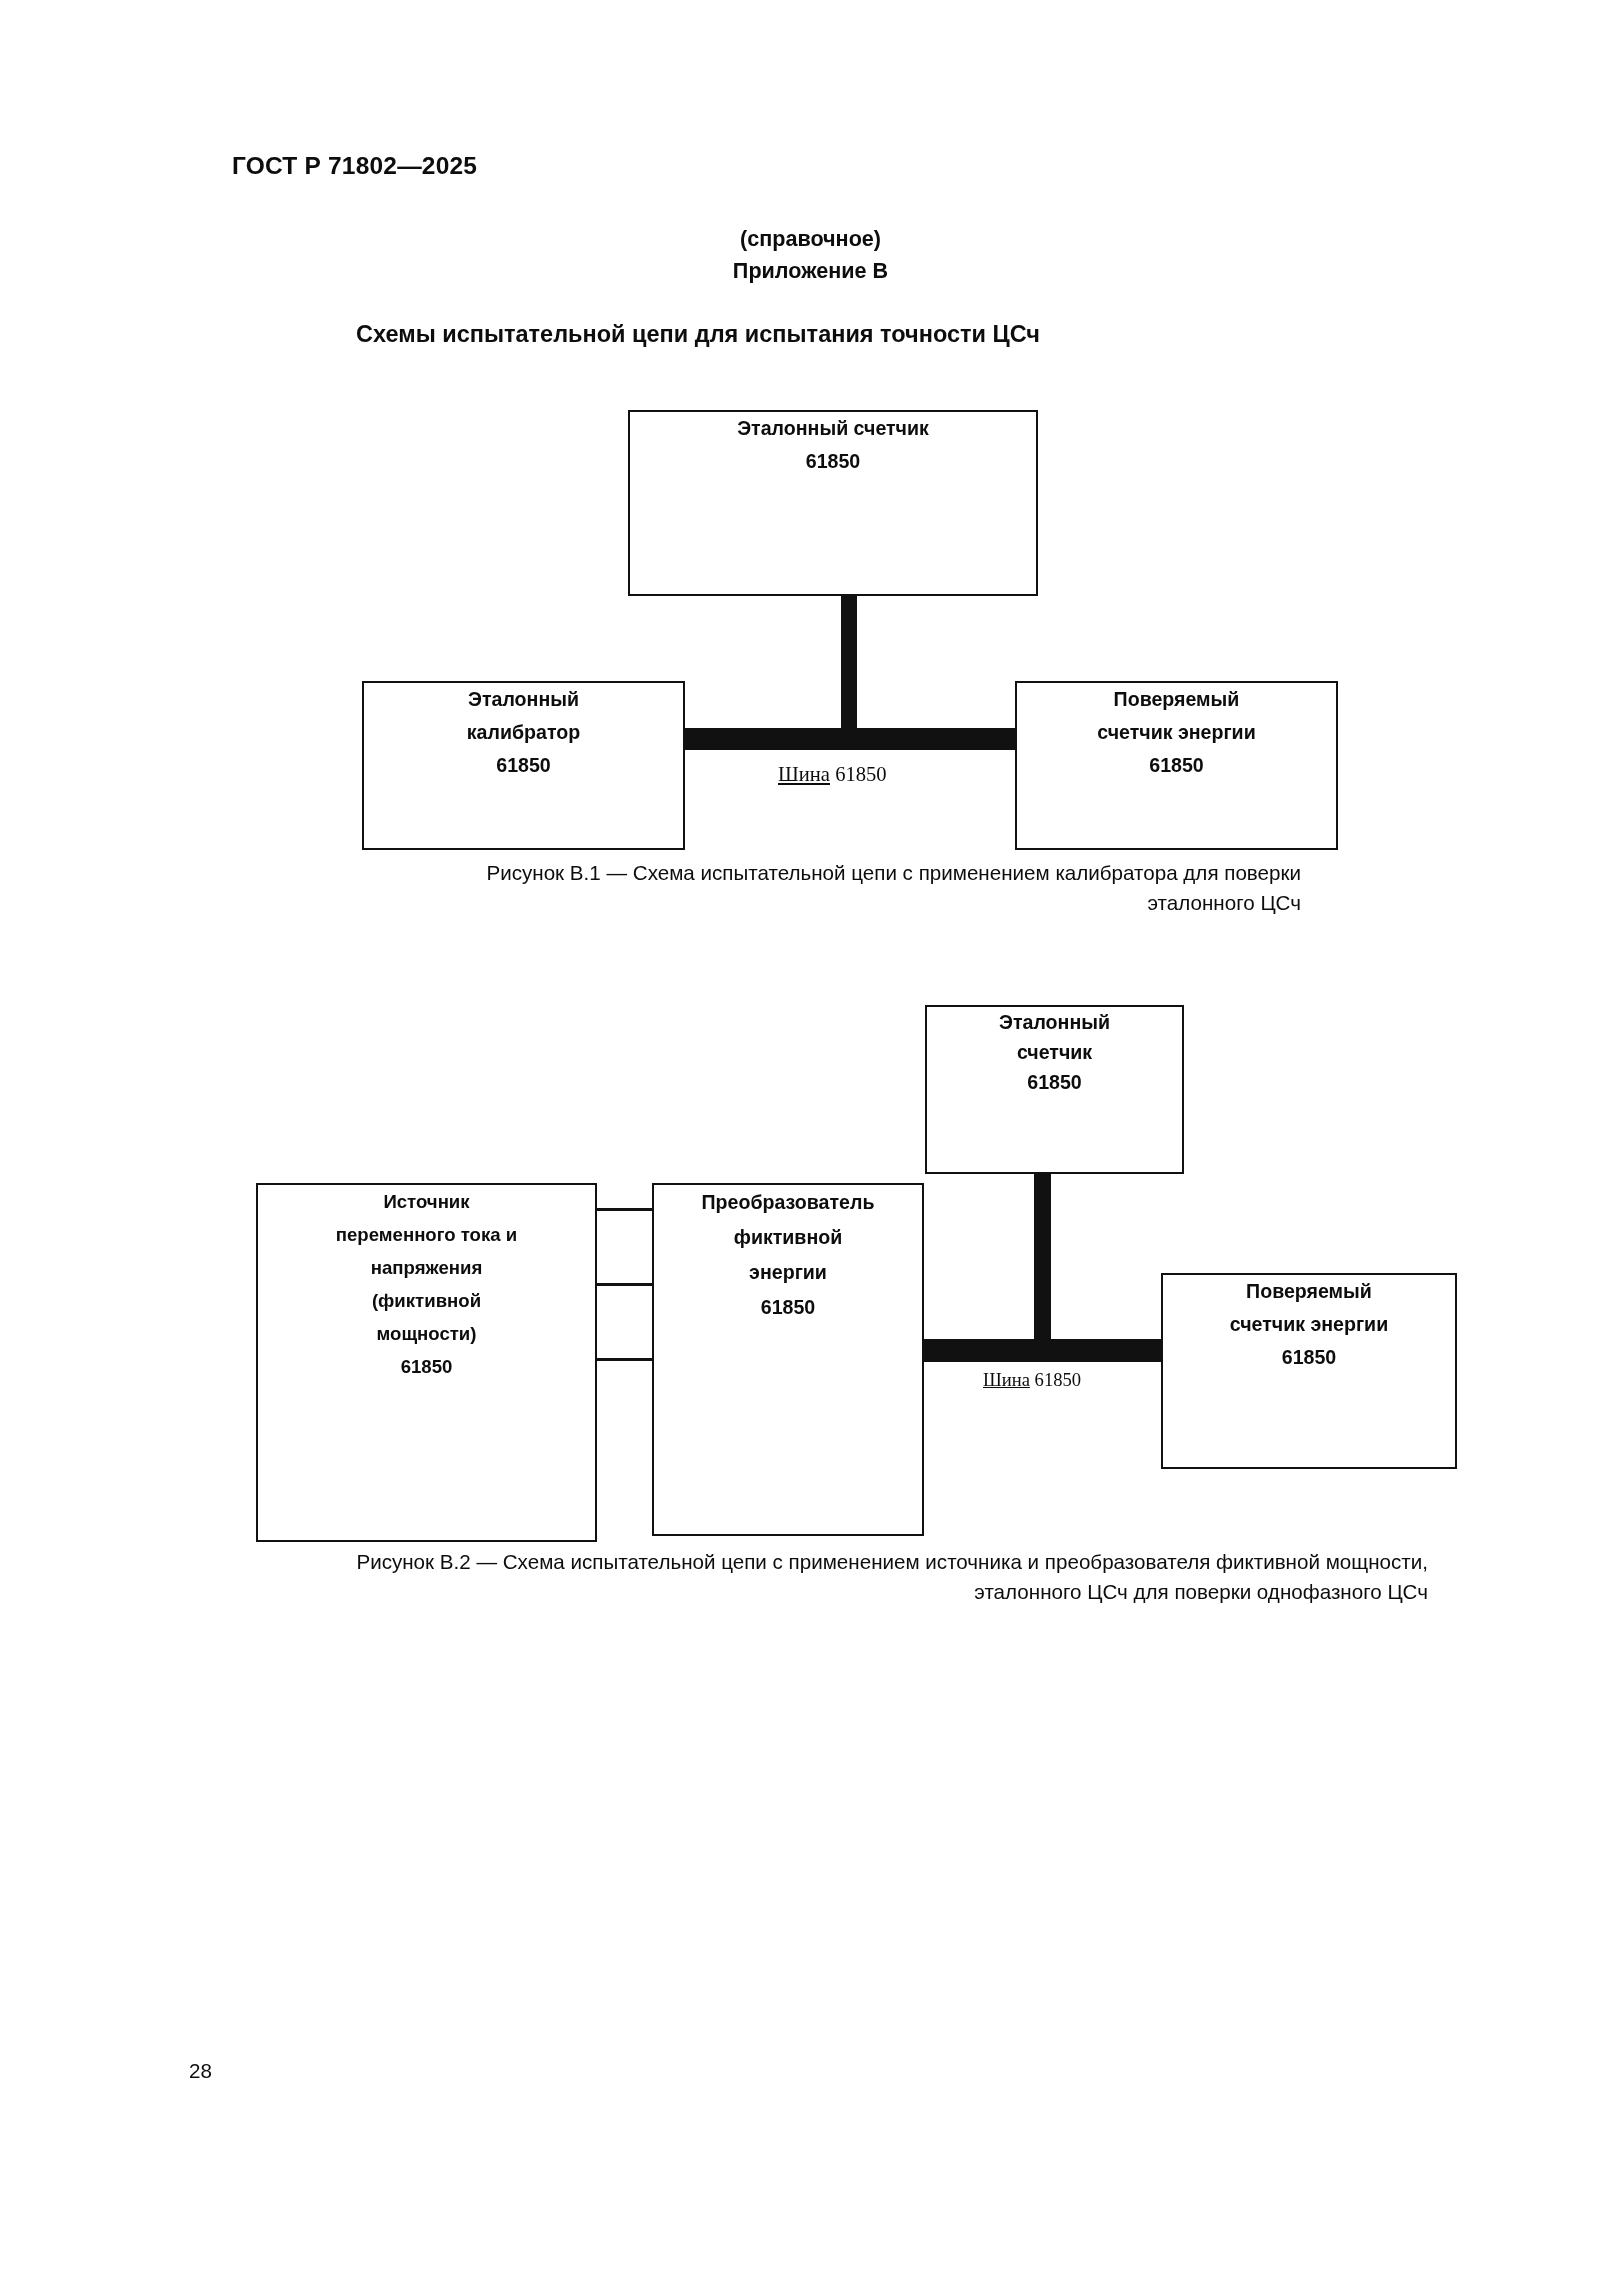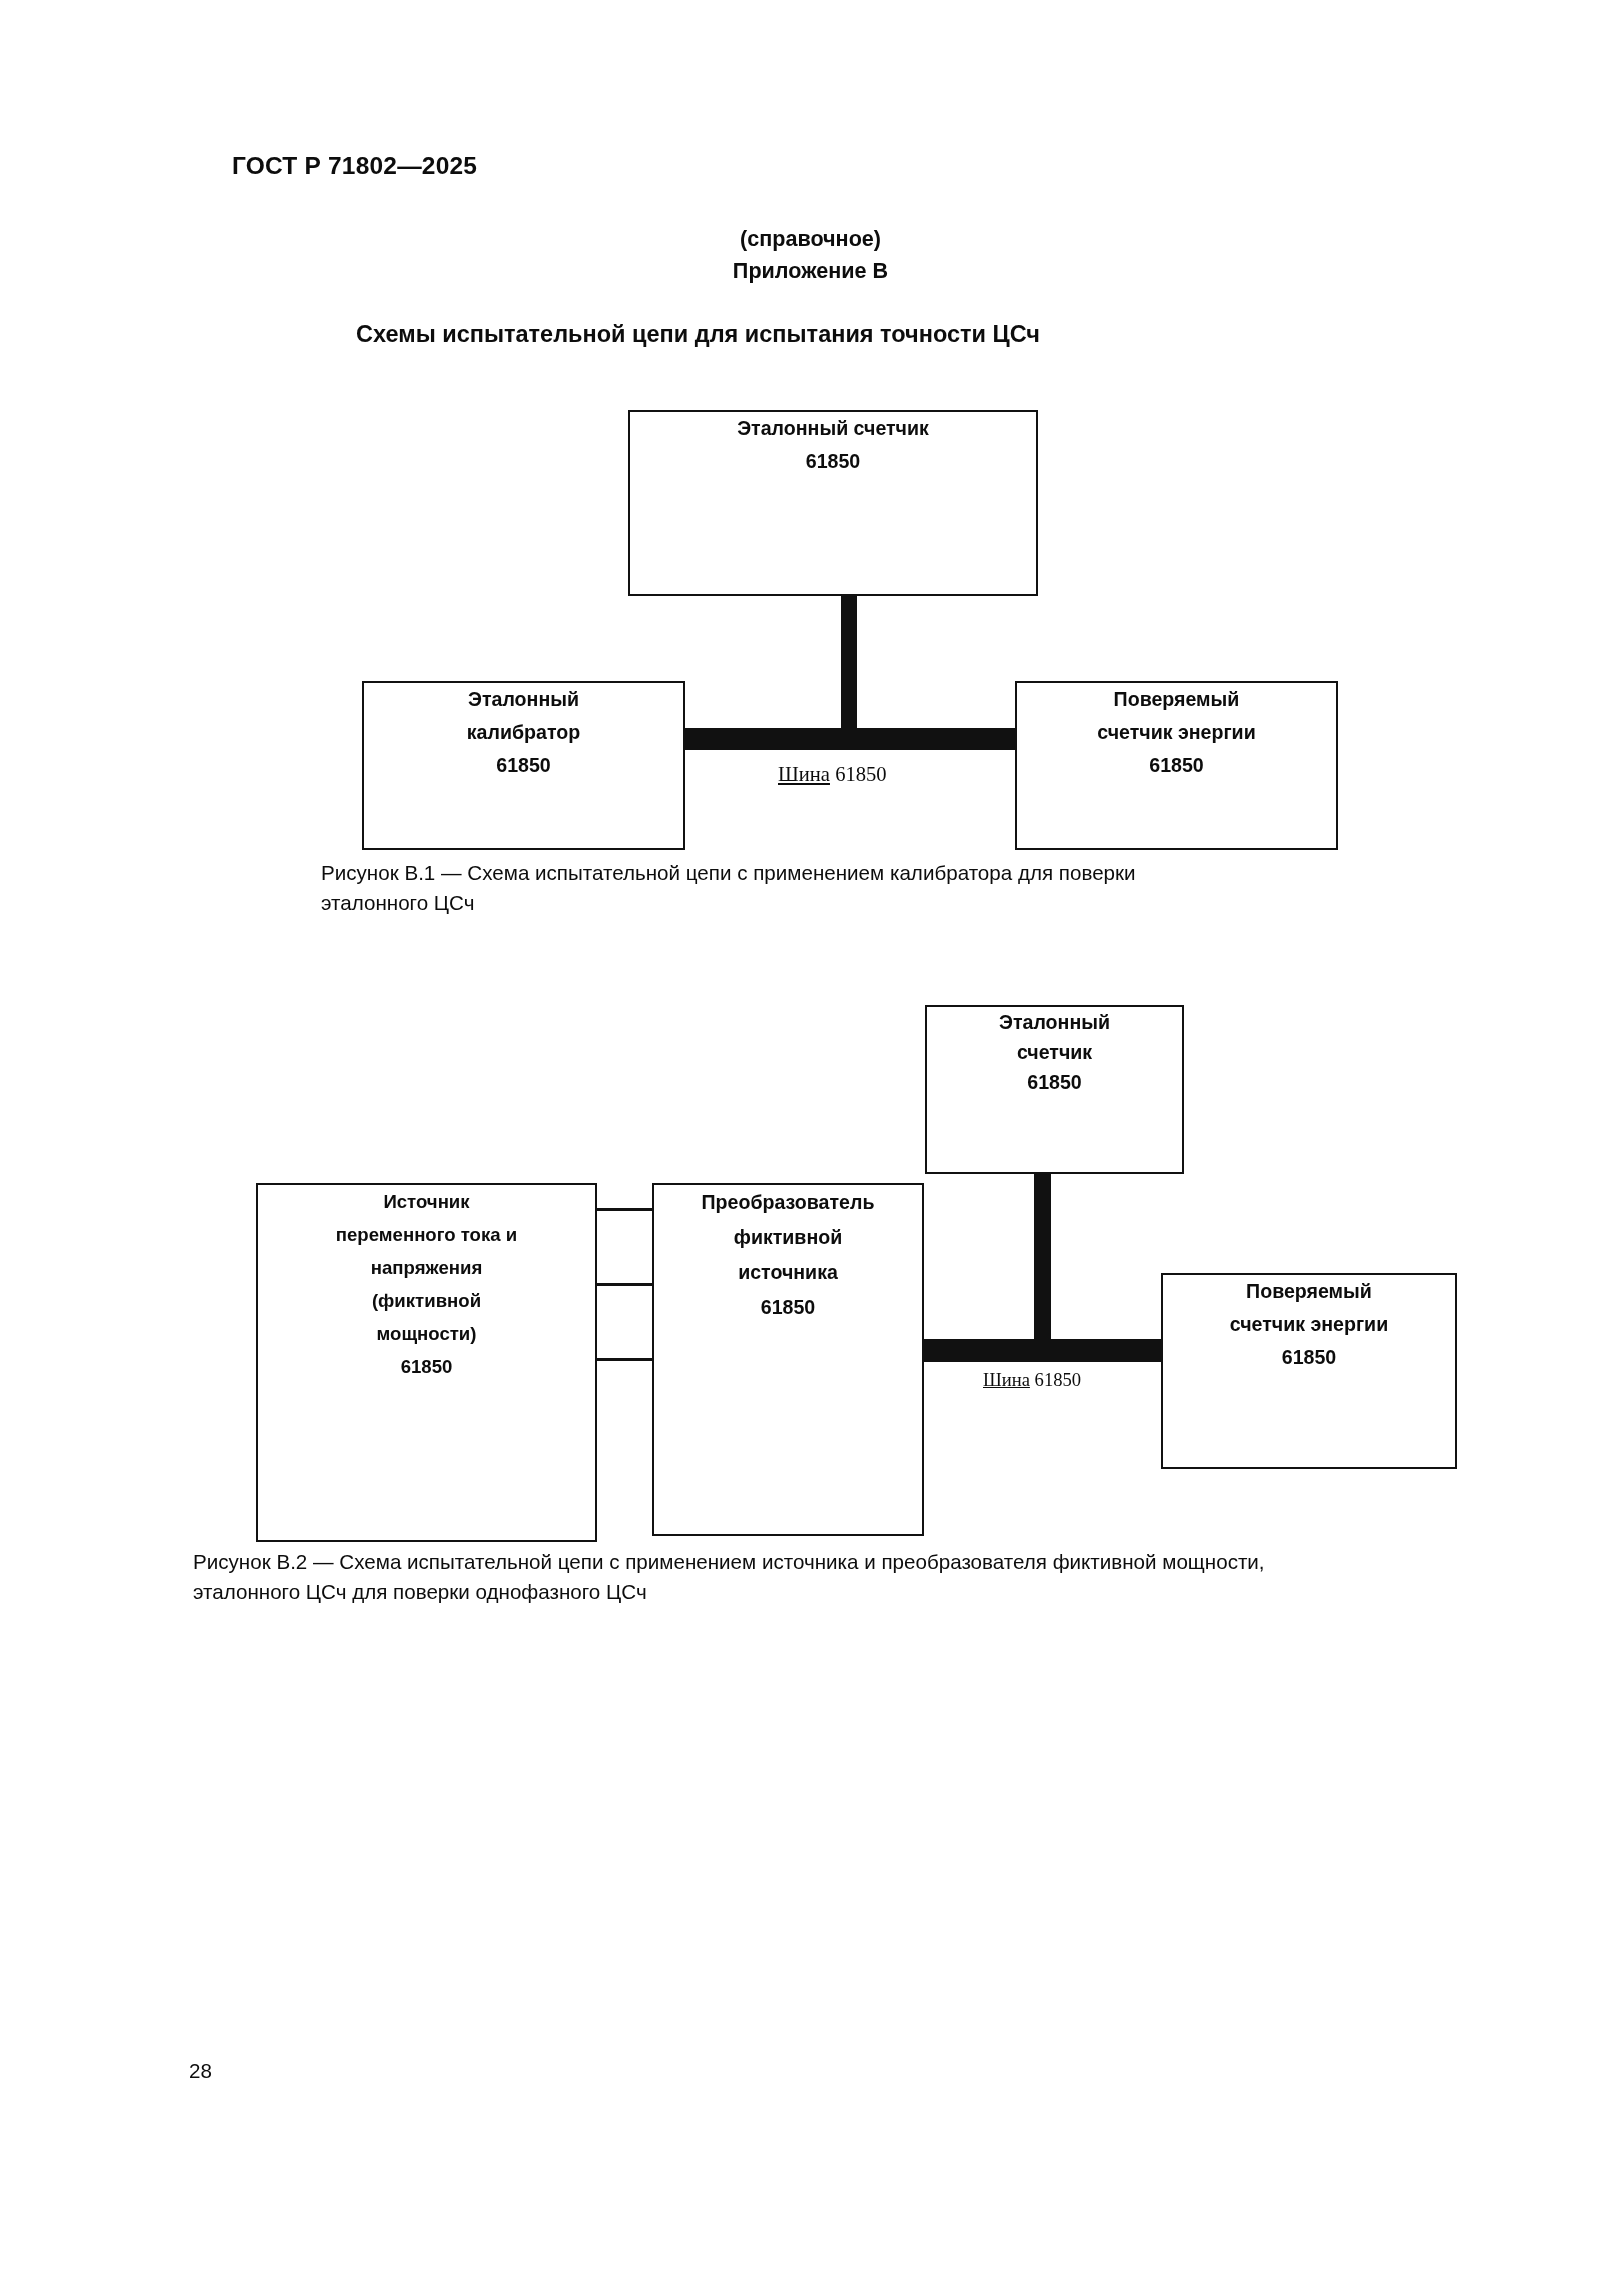--- a/index.html
+++ b/index.html
@@ -94,21 +94,21 @@
     font-family: "Liberation Serif", serif;
     font-size: 20.6px;
     white-space: nowrap;
     z-index: 3;
   }
   .bus-label .u { text-decoration: underline; margin-left: 8px; }
 
   
   .caption {
     position: absolute;
-    text-align: left;
+    text-align: right;
     font-size: 20.6px;
     line-height: 30px;
   }
 
   
   .page-number {
     position: absolute;
     left: 189px;
     top: 2059px;
     font-size: 20.6px;
@@ -183,21 +183,21 @@
       <span class="ln">переменного тока и</span>
       <span class="ln">напряжения</span>
       <span class="ln">(фиктивной</span>
       <span class="ln">мощности)</span>
       <span class="ln">61850</span>
     </div>
 
     <div class="node" style="left:652px; top:1155px; width:272px; height:353px; line-height:35px;">
       <span class="ln">Преобразователь</span>
       <span class="ln">фиктивной</span>
-      <span class="ln">источника</span>
+      <span class="ln">энергии</span>
       <span class="ln">61850</span>
     </div>
 
     <div class="node" style="left:1161px; top:1245px; width:296px; height:196px;">
       <span class="ln">Поверяемый</span>
       <span class="ln">счетчик энергии</span>
       <span class="ln">61850</span>
     </div>
 
     <div class="bus-label" style="left:975px; top:1369px; font-size:18.6px;">

